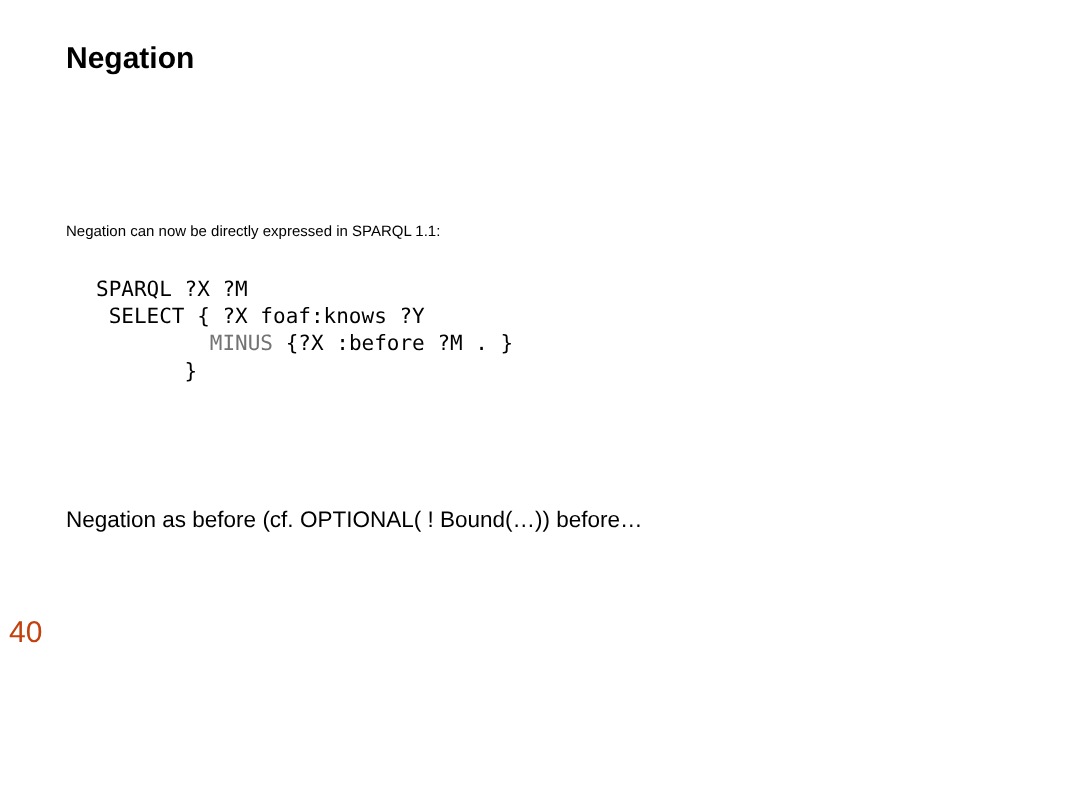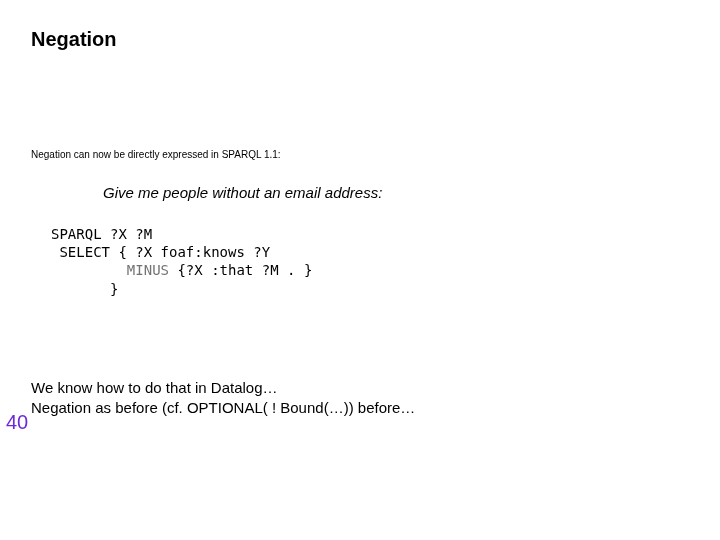--- a/index.html
+++ b/index.html
@@ -9,21 +9,21 @@
     height: 540px;
     background: #ffffff;
     font-family: Arial, Helvetica, sans-serif;
     color: #000000;
     position: relative;
   }
   .slide {
     width: 720px;
     height: 444px;
     box-sizing: border-box;
-    padding: 28px 0 0 31px;
+    padding: 28px 0 0 44px;
     position: relative;
   }
   .title {
     font-size: 20px;
     font-weight: bold;
     margin: 0;
   }
   .intro {
     font-size: 10px;
     margin-top: 98px;
@@ -48,37 +48,35 @@
   .notes {
     font-size: 15px;
     margin-top: 80px;
     line-height: 1.35;
   }
   .pagenum {
     position: absolute;
     left: 6px;
     bottom: 10px;
     font-size: 20px;
-    color: #6d28d9;
+    color: #c2410c;
   }
 </style>
 </head>
 <body>
 
 <div class="slide">
   <div class="title">Negation</div>
 
   <div class="intro">Negation can now be directly expressed in SPARQL 1.1:</div>
 
-  <div class="subtitle">Give me people without an email address:</div>
 
   <div class="code"><span>SPARQL ?X ?M</span>
 <span> SELECT { ?X foaf:knows ?Y</span>
-<span>         </span><span class="kw">MINUS</span><span> {?X :that ?M . }</span>
+<span>         </span><span class="kw">MINUS</span><span> {?X :before ?M . }</span>
 <span>       }</span></div>
 
   <div class="notes">
-    <div>We know how to do that in Datalog…</div>
     <div>Negation as before (cf. OPTIONAL( ! Bound(…)) before…</div>
   </div>
 
   <div class="pagenum">40</div>
 </div>
 
 </body></html>

